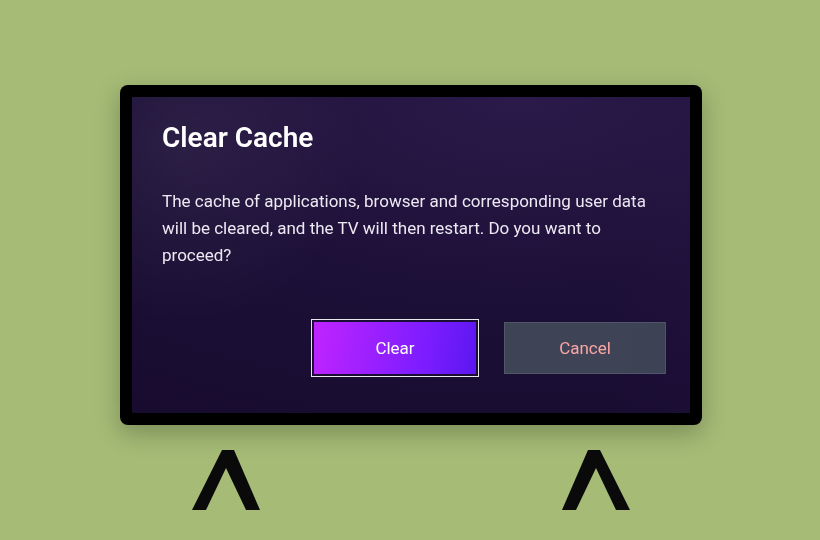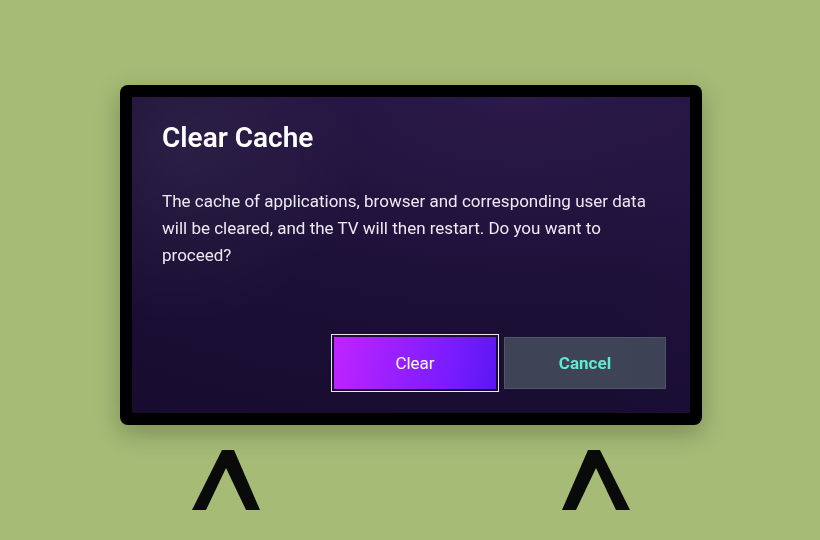--- a/index.html
+++ b/index.html
@@ -57,23 +57,23 @@
     color: #f3f0f8;
     font-size: 17px;
     line-height: 1.6;
     font-weight: 400;
     max-width: 510px;
     opacity: .97;
   }
   .btn-row {
     position: absolute;
     right: 24px;
-    bottom: 24px;
+    bottom: 39px;
     display: flex;
-    gap: 8px;
+    gap: 28px;
     justify-content: space-between;
   }
   .btn {
     width: 162px;
     height: 52px;
     display: flex;
     align-items: center;
     justify-content: center;
     font-size: 17px;
     color: #fff;
@@ -81,22 +81,21 @@
     user-select: none;
   }
   .btn-clear {
     background: linear-gradient(100deg, #c024ff 0%, #7a1cff 70%, #5b17f0 100%);
     outline: 1px solid rgba(255,255,255,0.9);
     outline-offset: 2px;
   }
   .btn-cancel {
     background: #3e4455;
     border: 1px solid #515769;
-    color: #5eead4;
-    font-weight: bold;
+    color: #fca5a5;
   }
 
   
   .leg {
     position: absolute;
     bottom: 30px;
     width: 88px;
     height: 60px;
   }
   .leg-left { left: 182px; }

